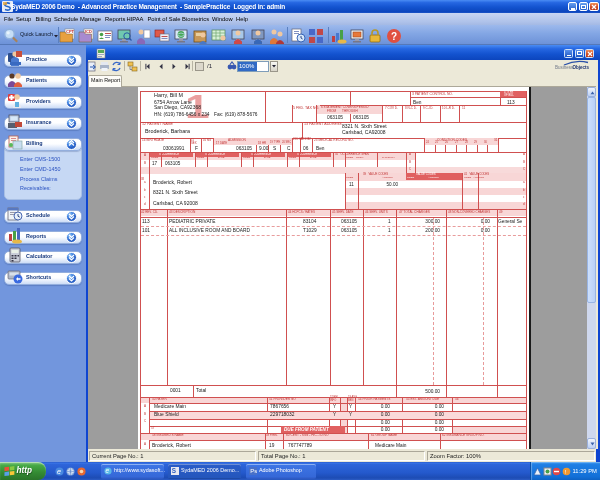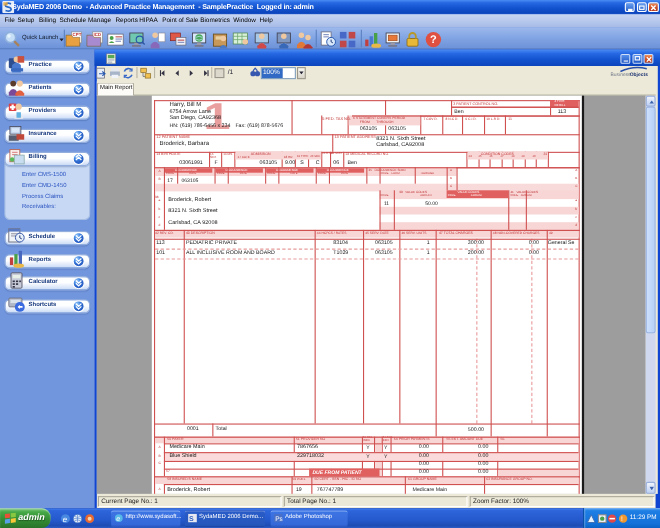--- a/index.html
+++ b/index.html
@@ -667,21 +667,21 @@
 
 
 <div class="a" style="left:0;top:462px;width:600px;height:18px;background:linear-gradient(180deg,#2456c8 0%,#3a75e8 6%,#2e65da 12%,#2459cc 60%,#1d4cb4 88%,#2c5cc4 100%)">
 <div class="a" style="left:0;top:0;width:46px;height:18px;background:linear-gradient(180deg,#7ec87e 0%,#45a845 20%,#338a33 60%,#2a742a 100%);border-radius:0 8px 8px 0;box-shadow:inset 0 1px 1px rgba(255,255,255,.5)">
 <svg class="a" style="left:3.5px;top:3.5px" width="11" height="11" viewBox="0 0 12 12">
           <rect x="0.5" y="1.5" width="5" height="4.2" fill="#e85038" transform="skewY(-7)"></rect>
           <rect x="6.3" y="1.5" width="5" height="4.2" fill="#88c840" transform="skewY(-7)"></rect>
           <rect x="0.5" y="6.8" width="5" height="4.2" fill="#58a0e8" transform="skewY(-7)"></rect>
           <rect x="6.3" y="6.8" width="5" height="4.2" fill="#f8c838" transform="skewY(-7)"></rect>
         </svg>
-<i class="a" style="left:16.5px;top:3.5px;font-size:8.2px;font-weight:bold;font-style:italic;color:#fff;text-shadow:0.5px 0.5px 1px rgba(0,0,0,.4)">admin</i>
+<i class="a" style="left:16.5px;top:3.5px;font-size:8.2px;font-weight:bold;font-style:italic;color:#fff;text-shadow:0.5px 0.5px 1px rgba(0,0,0,.4)">http</i>
       </div>
 <svg class="a" style="left:55px;top:4.5px" width="9" height="9" viewBox="0 0 10 10">
         <circle cx="5" cy="5" r="4.5" fill="#4888e0"></circle>
         <text x="2.2" y="8" font-size="8" fill="#fff" font-style="italic">e</text>
       </svg>
 <svg class="a" style="left:66px;top:4.5px" width="9" height="9" viewBox="0 0 10 10">
         <circle cx="5" cy="5" r="4.3" fill="#e8f0fa" stroke="#4878c8" stroke-width=".8"></circle>
         <path d="M1 5 h8 M5 1 v8 M2 2.8 q3 1.8 6 0 M2 7.2 q3 -1.8 6 0" stroke="#4878c8" stroke-width=".6" fill="none"></path>
       </svg>
 <svg class="a" style="left:77px;top:4.5px" width="9" height="9" viewBox="0 0 10 10">

